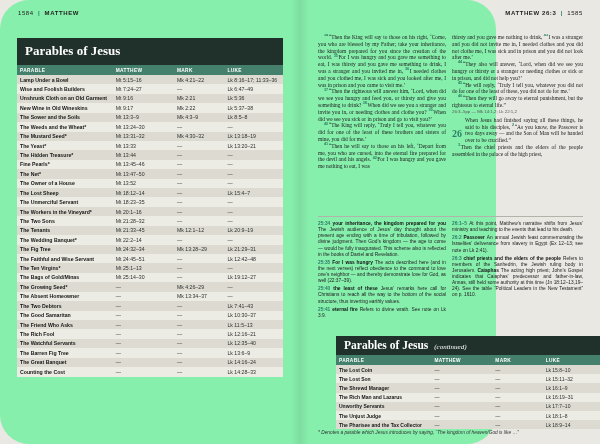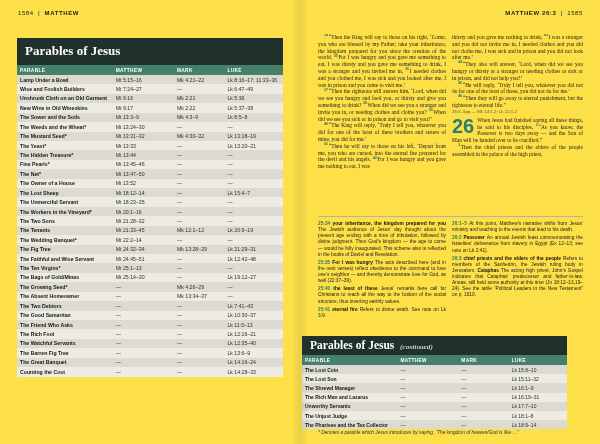--- a/index.html
+++ b/index.html
@@ -1,34 +1,34 @@
 <!DOCTYPE html>
 <html><head>
 <meta charset="utf-8">
 <style>
   html,body{margin:0;padding:0;}
   body{width:600px;height:444px;overflow:hidden;background:#e9e8e3;font-family:"Liberation Sans",sans-serif;}
-  .spread{position:relative;width:600px;height:444px;background:#fde047;}
+  .spread{position:relative;width:496px;height:444px;background:#86efac;border-radius:29px;}
   .page{position:absolute;top:0;height:444px;}
   .page.left{left:0;width:300px;}
   .page.right{left:300px;width:300px;}
   .gutter{position:absolute;left:291px;top:0;width:18px;height:444px;
     background:linear-gradient(90deg,rgba(0,0,0,0) 0%,rgba(60,60,55,.10) 50%,rgba(0,0,0,0) 100%);}
 
   
   .rh{position:absolute;top:10px;font-size:6px;letter-spacing:.6px;color:#222;}
   .rh .book{font-weight:bold;}
   .rh .sep{color:#2e7d68;margin:0 2px;font-weight:bold;}
   .rh-left{left:18px;}
   .rh-right{right:17px;text-align:right;}
 
   
   .ptable{position:absolute;}
   .main-table{left:17px;top:38px;width:266px;}
-  .cont-table{left:302px;top:336px;width:265px;}
+  .cont-table{left:336px;top:336px;width:265px;}
   .tbl-title{background:#20312b;color:#fff;font-family:"Liberation Serif",serif;font-weight:bold;
     font-size:13px;padding:5px 8px 6px;}
   .cont-table .tbl-title{font-size:11.5px;padding:3px 8px 4px;}
   .cont-label{font-style:italic;font-weight:normal;font-size:7px;margin-left:3px;}
   .tbl-head{display:flex;background:#44806c;color:#fff;font-weight:bold;font-size:4.8px;
     letter-spacing:.35px;padding:2.5px 0;}
   .tbody{font-size:5.2px;line-height:1.2;color:#2f2f2f;}
   .cont-table .tbody{font-size:5px;}
   .trow{display:flex;}
   .r-even{background:#dddbd1;}
@@ -46,22 +46,22 @@
   .col1{left:318px;width:128px;height:181px;overflow:hidden;}
   .col2{left:452px;width:131px;height:181px;overflow:hidden;}
   .bp{margin:0;text-indent:6px;}
   .bp.ni{text-indent:0;}
   .vn{font-size:3.8px;vertical-align:super;line-height:0;color:#2e7d68;font-weight:bold;
     font-family:"Liberation Sans",sans-serif;margin-right:.5px;}
   .sec-head{font-family:"Liberation Sans",sans-serif;font-weight:bold;font-size:7.5px;
     color:#2e7d68;margin:5px 0 1px;text-align:left;text-indent:0;}
   .parallels{font-family:"Liberation Sans",sans-serif;font-size:4.4px;color:#555;
     margin:0 0 2.5px;text-align:left;}
-  .dropcap{float:left;font-family:Liberation Sans, sans-serif;font-weight:bold;font-size:20px;
-    line-height:12px;color:#2e7d68;margin:3px 3px 0 0;}
+  .dropcap{float:left;font-family:Liberation Serif, serif;font-weight:bold;font-size:10px;
+    line-height:12px;color:#2e7d68;margin:11px 3px 0 0;}
 
   
   .notes-rule{position:absolute;left:318px;top:216px;width:265px;border-top:1px solid #b4b3ab;}
   .notes-col{position:absolute;top:221px;height:112px;overflow:hidden;font-size:4.8px;
     line-height:1.28;text-align:justify;color:#222;}
   .nc1{left:318px;width:128px;}
   .nc2{left:452px;width:131px;}
   .note{margin:0 0 2px;}
   .nref{font-weight:bold;color:#2e7d68;}
   .nb{font-weight:bold;color:#111;}

